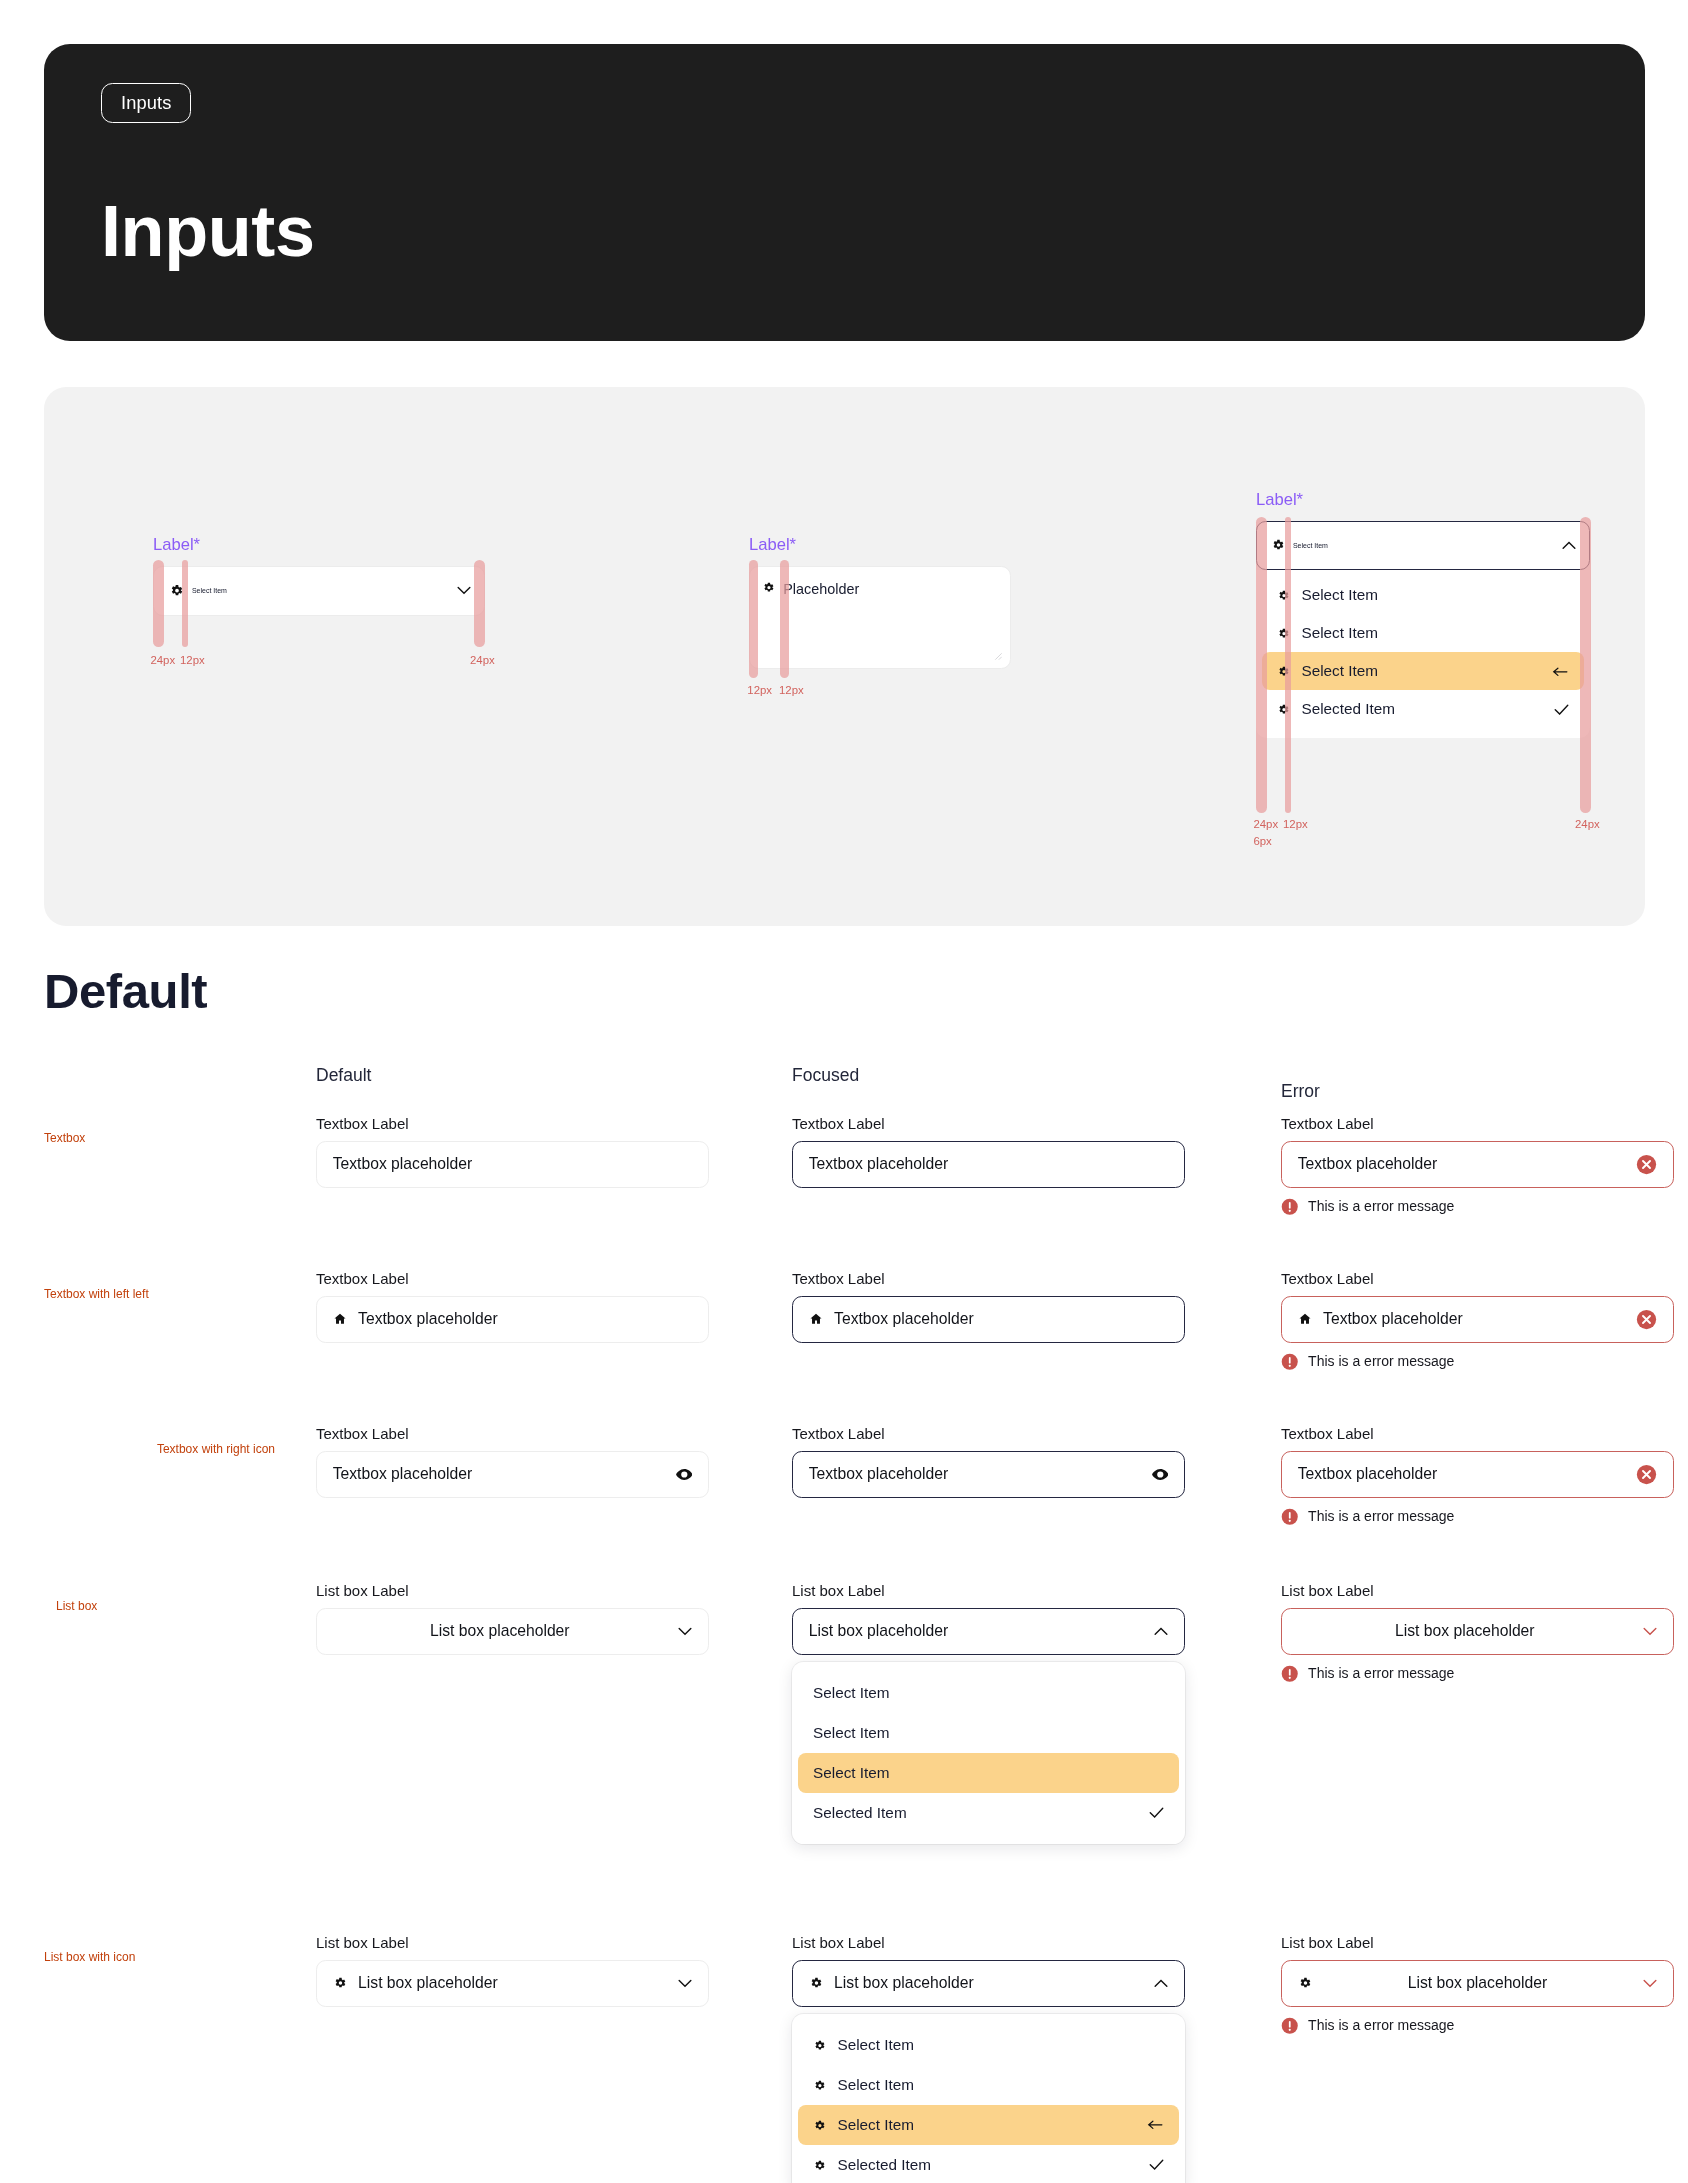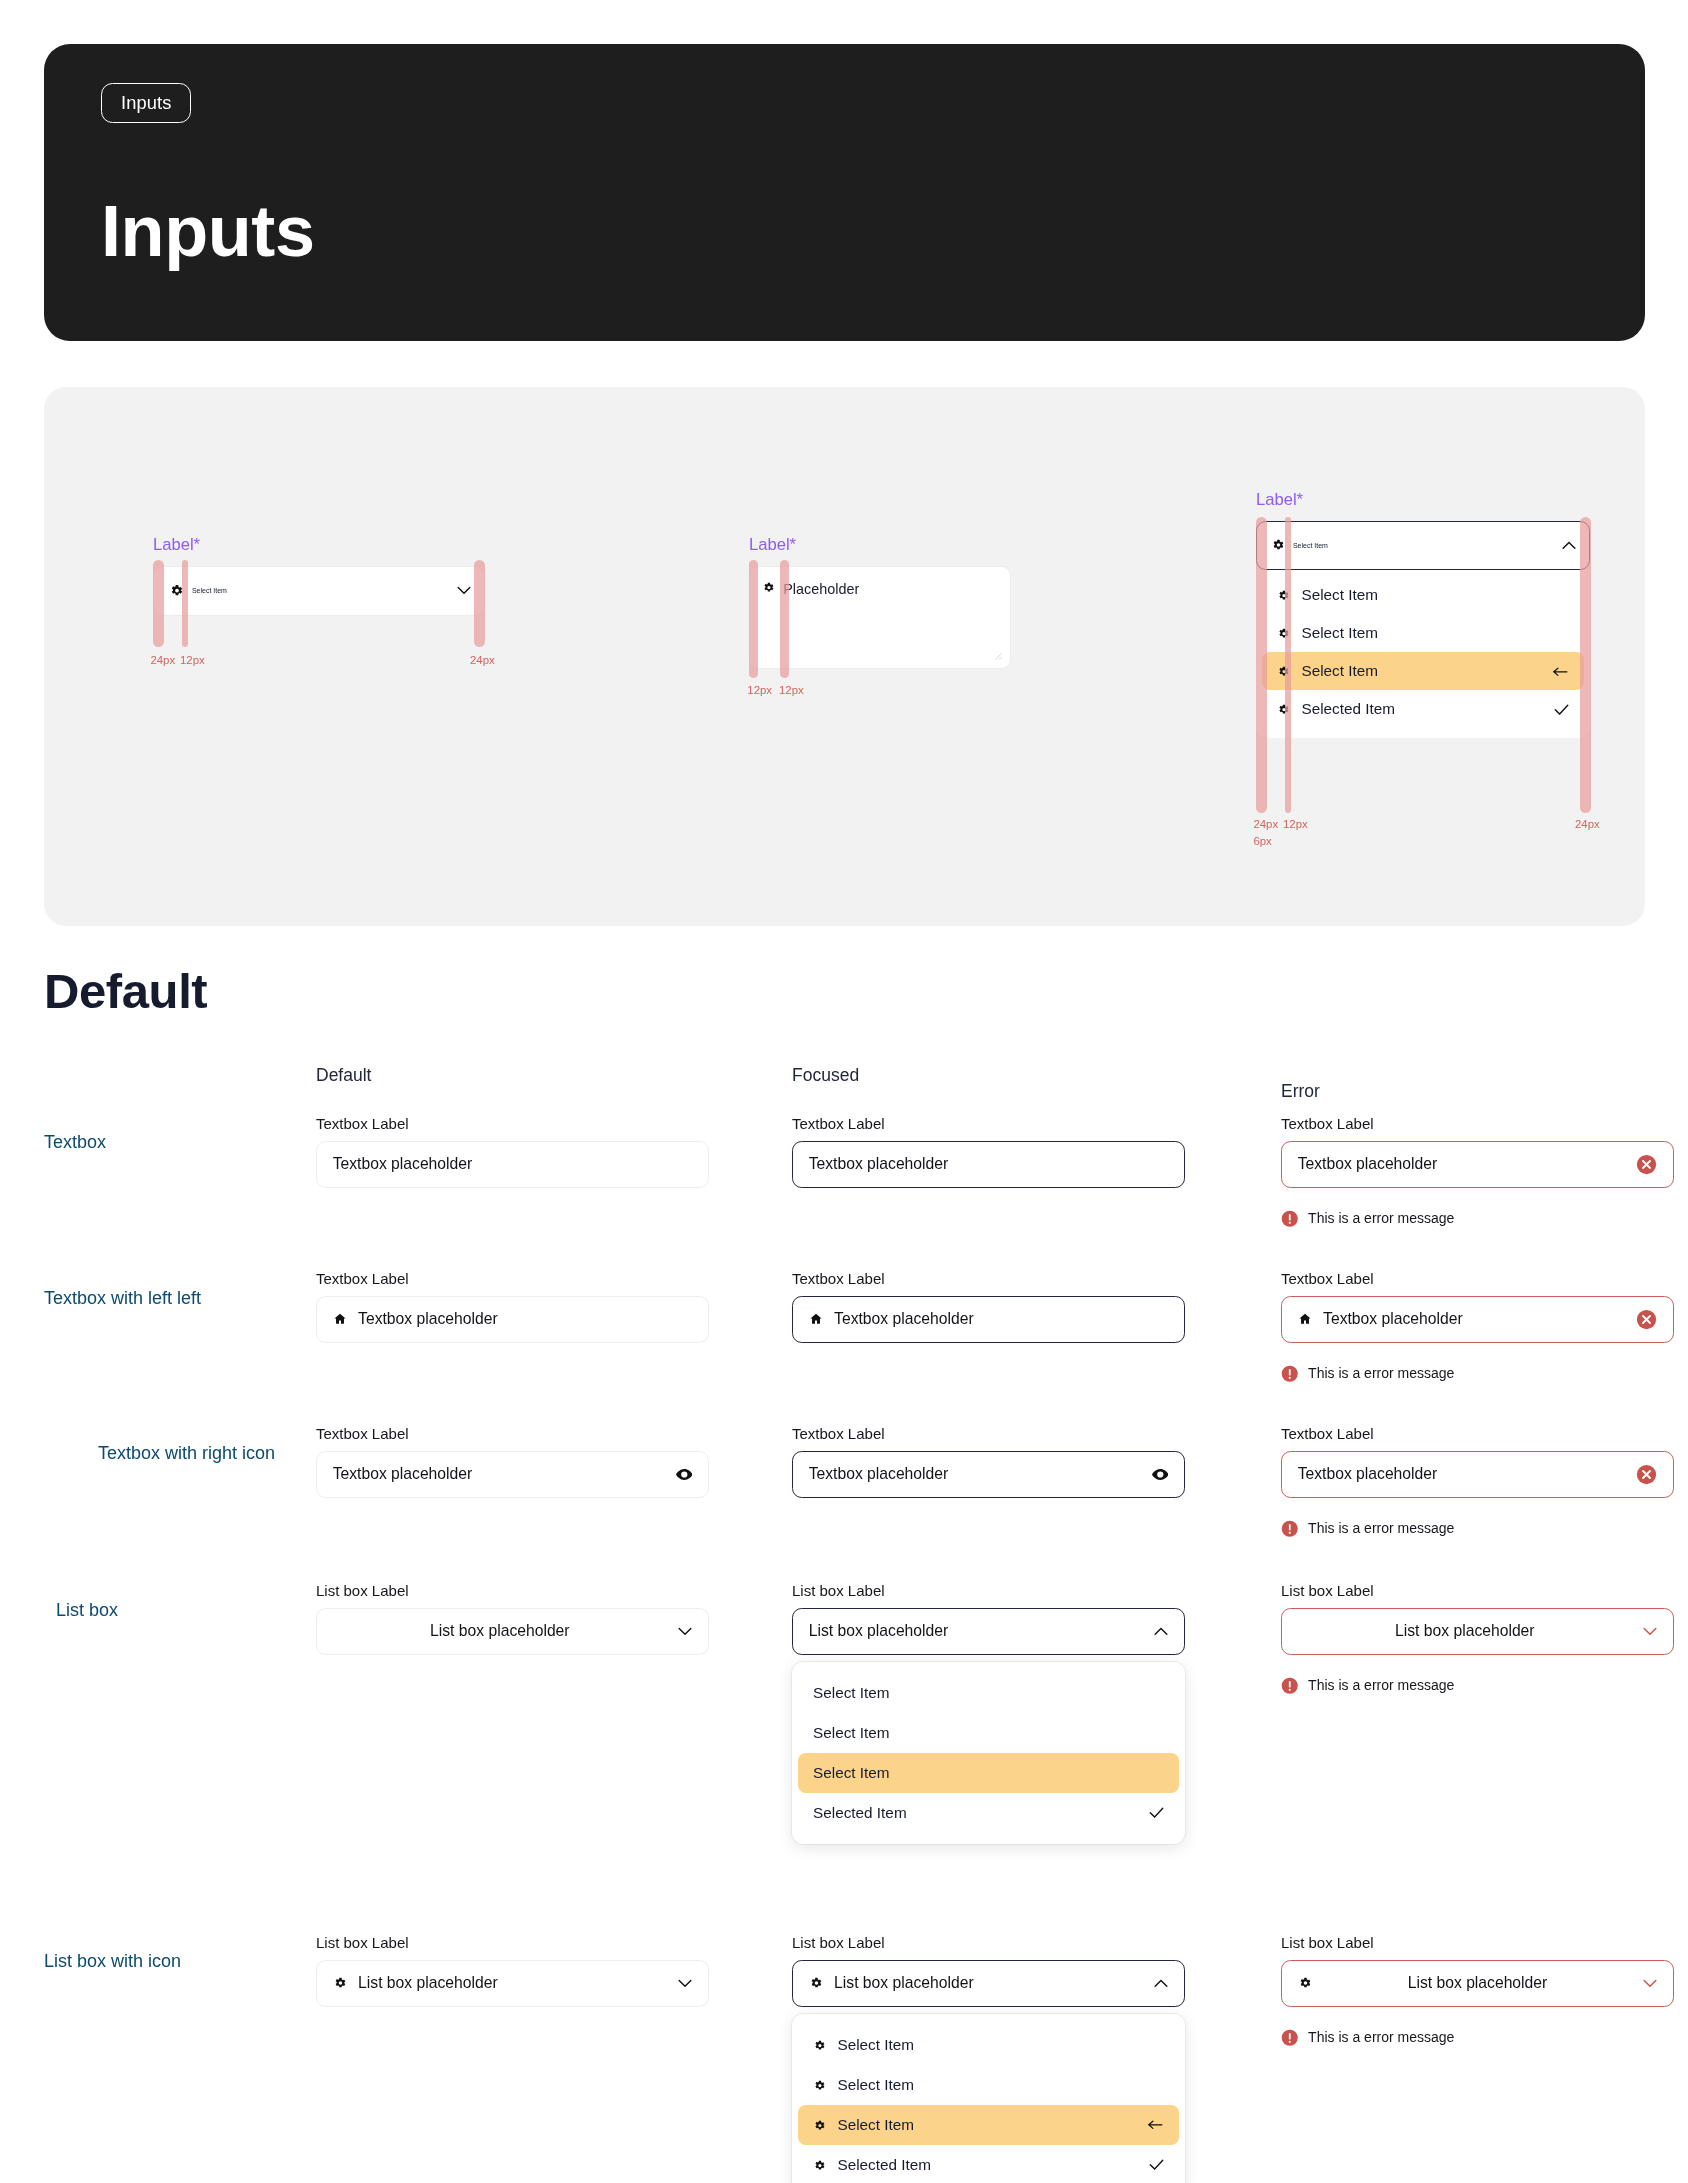--- a/index.html
+++ b/index.html
@@ -43,36 +43,36 @@
   }
   .guide-txt { position:absolute; color:#D2635E; font-size:11.4px; white-space:nowrap; }
   .spec-caret { margin-left:auto; margin-right:13px; }
 
   
   .section-title { margin-top:37px; font-size:49px; font-weight:700; letter-spacing:-0.4px; }
 
   
   .grid { position:relative; margin-top:46px; }
   .col-head { position:absolute; font-size:17.5px; color:#222639; }
-  .row-label { position:absolute; font-size:18px; color:#0c4a6e; line-height:1.35; width:227px; }
+  .row-label { position:absolute; font-size:12px; color:#c2410c; line-height:1.35; width:227px; }
   .cell { position:absolute; width:393px; }
 
   .fld-label { font-size:15px; color:#16171D; margin-bottom:8.7px; display:block; white-space:nowrap; }
   .field {
     background:#FFFFFF; border:0.9px solid #EDEDED; border-radius:9.6px;
     height:47px; display:flex; align-items:center; gap:11.4px; padding:0 15.7px;
     font-size:15.7px; color:#111319; position:relative;
   }
   .field.focused { border:1.3px solid #242741; }
   .field.error   { border:1.3px solid #C8615C; }
   .field .grow { flex:1; }
   .field .ph { color:#111319; }
   .field.center .grow { text-align:center; }
 
-  .err-row { display:flex; align-items:center; gap:9.6px; margin-top:22px; }
+  .err-row { display:flex; align-items:center; gap:9.6px; margin-top:10px; }
   .err-txt { font-size:14px; color:#17181F; }
 
   
   .dd {
     margin-top:7px; background:#FFFFFF; border-radius:11.4px;
     box-shadow:0 3.5px 15px rgba(20,22,40,.10), 0 0 0 0.9px #F1F1F1;
     padding:11.4px 0; position:relative; overflow:hidden;
   }
   .dd-item {
     display:flex; align-items:center; gap:11.4px;

